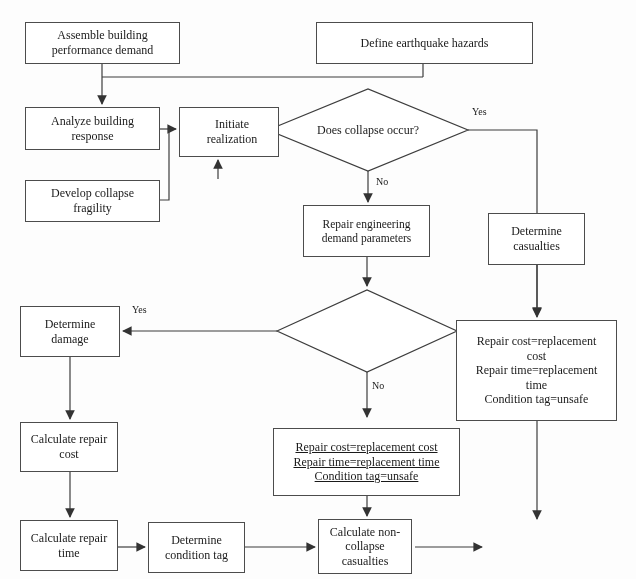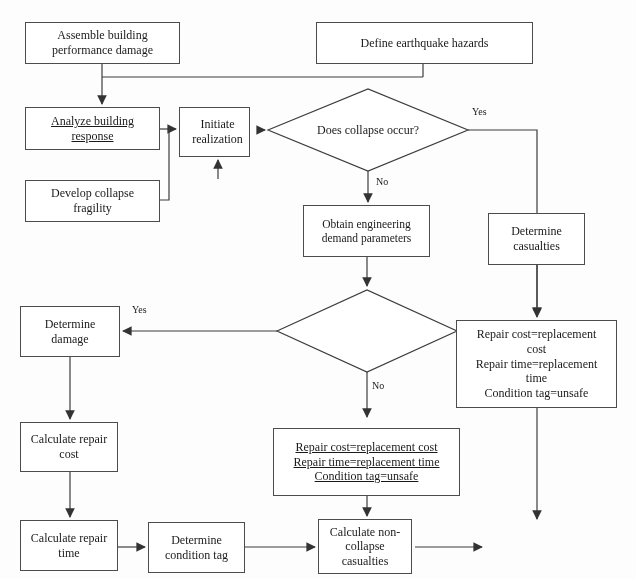--- a/index.html
+++ b/index.html
@@ -67,64 +67,64 @@
       <path d="M415,547 H482" marker-end="url(#arrow)"></path>
       <path d="M537,405 V519" marker-end="url(#arrow)"></path>
     </g>
 
     <polygon points="268,130 368,89 468,130 368,171" fill="#ffffff" stroke="#3d3d3d" stroke-width="1.2"></polygon>
     <polygon points="277,331 367,290 457,331 367,372" fill="#ffffff" stroke="#3d3d3d" stroke-width="1.2"></polygon>
   </svg>
 
   <div class="node" style="left:25px;top:22px;width:155px;height:42px;">
     <span class="lbl">Assemble building
-performance damage</span>
+performance demand</span>
   </div>
 
   <div class="node" style="left:316px;top:22px;width:217px;height:42px;">
     <span class="lbl">Define earthquake hazards</span>
   </div>
 
-  <div class="node" style="left:25px;top:107px;width:135px;height:43px;text-decoration:underline;">
+  <div class="node" style="left:25px;top:107px;width:135px;height:43px;">
     <span class="lbl">Analyze building
 response</span>
   </div>
 
-  <div class="node" style="left:179px;top:107px;width:71px;height:50px;padding-left:6px;">
+  <div class="node" style="left:179px;top:107px;width:100px;height:50px;padding-left:6px;">
     <span class="lbl">Initiate
 realization</span>
   </div>
 
   <div class="node" style="left:25px;top:180px;width:135px;height:42px;">
     <span class="lbl">Develop collapse
 fragility</span>
   </div>
 
 
   <div class="dlabel" style="left:278px;top:100px;width:180px;height:60px;">
     <span class="lbl">Does collapse occur?</span>
   </div>
 
 
   <div class="node small" style="left:303px;top:205px;width:127px;height:52px;">
-    <span class="lbl">Obtain engineering
+    <span class="lbl">Repair engineering
 demand parameters</span>
   </div>
 
   <div class="node" style="left:488px;top:213px;width:97px;height:52px;">
     <span class="lbl">Determine
 casualties</span>
   </div>
 
   <div class="node" style="left:20px;top:306px;width:100px;height:51px;">
     <span class="lbl">Determine
 damage</span>
   </div>
 
-  <div class="node" style="left:456px;top:320px;width:161px;height:88px;">
+  <div class="node" style="left:456px;top:320px;width:161px;height:101px;">
     <span class="lbl">Repair cost=replacement
 cost
 Repair time=replacement
 time
 Condition tag=unsafe</span>
   </div>
 
   <div class="node" style="left:20px;top:422px;width:98px;height:50px;">
     <span class="lbl">Calculate repair
 cost</span>

